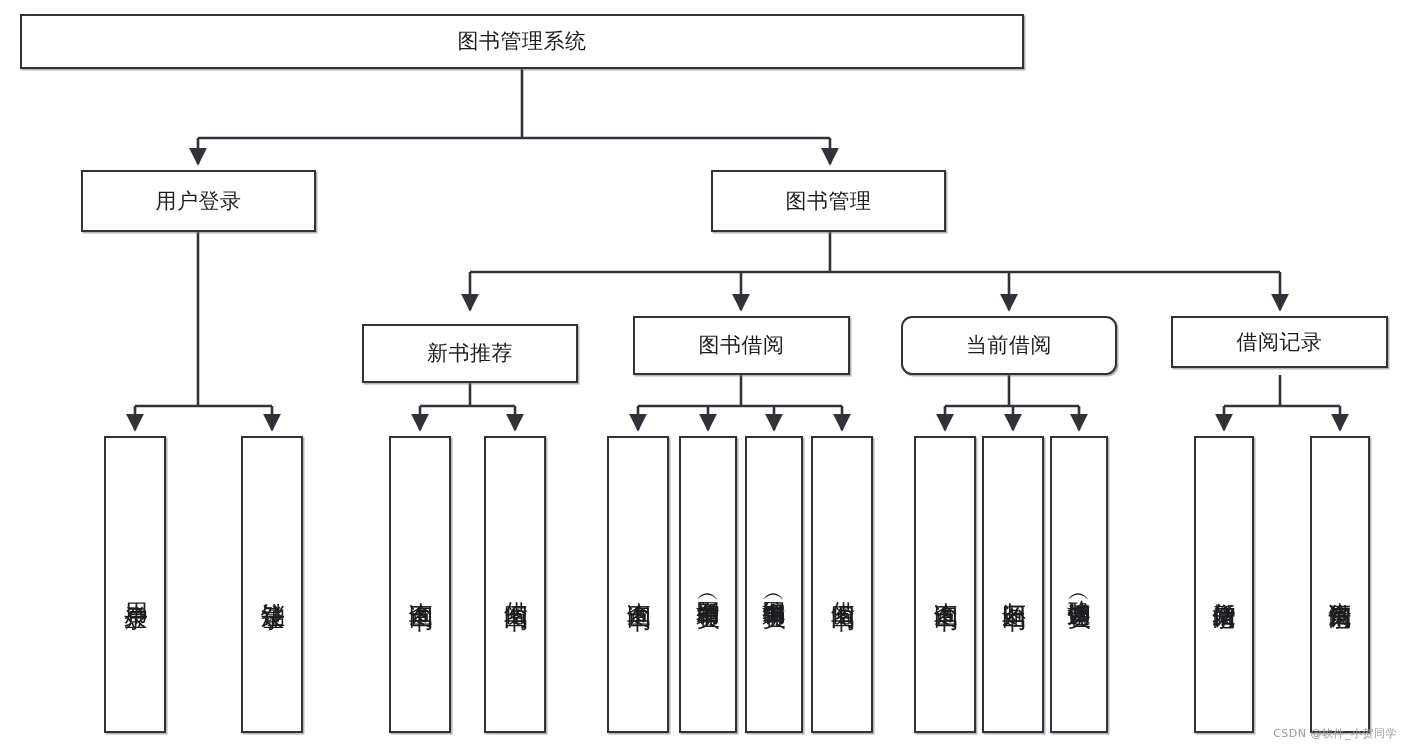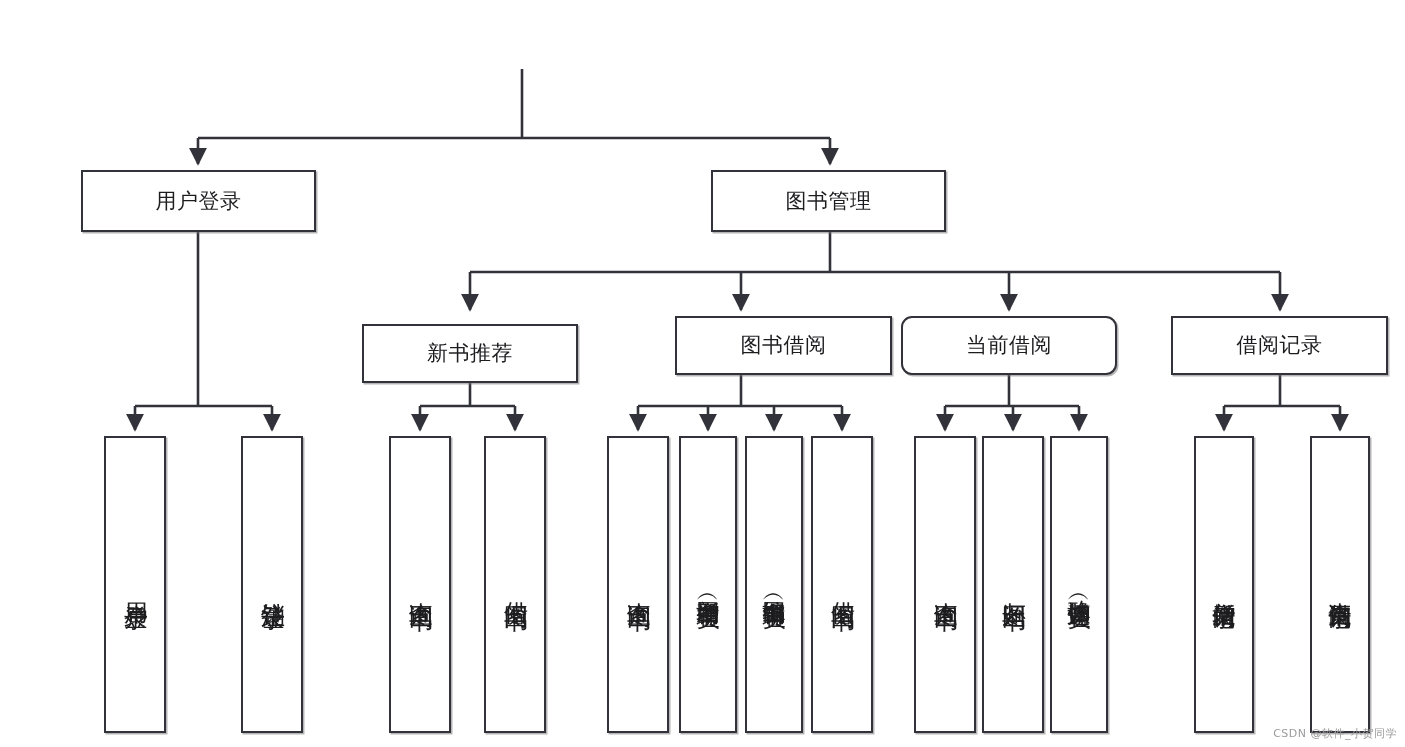--- a/index.html
+++ b/index.html
@@ -124,38 +124,41 @@
       <path d="M 1013 406 L 1013 430" marker-end="url(#arrow)"></path>
       <path d="M 1079 406 L 1079 430" marker-end="url(#arrow)"></path>
 
       <path d="M 1280 375 L 1280 406"></path>
       <path d="M 1224 406 L 1340 406"></path>
       <path d="M 1224 406 L 1224 430" marker-end="url(#arrow)"></path>
       <path d="M 1340 406 L 1340 430" marker-end="url(#arrow)"></path>
     </g>
   </svg>
 
+  <div class="node horiz" style="left:20px; top:14px; width:1004px; height:55px;">
+    <span class="node-label">图书管理系统</span>
+  </div>
 
   <div class="node horiz" style="left:81px; top:170px; width:235px; height:62px;">
     <span class="node-label">用户登录</span>
   </div>
   <div class="node horiz" style="left:711px; top:170px; width:235px; height:62px;">
     <span class="node-label">图书管理</span>
   </div>
 
   <div class="node horiz" style="left:362px; top:324px; width:216px; height:59px;">
     <span class="node-label">新书推荐</span>
   </div>
-  <div class="node horiz" style="left:633px; top:316px; width:217px; height:59px;margin-left:42px;">
+  <div class="node horiz" style="left:633px; top:316px; width:217px; height:59px;">
     <span class="node-label">图书借阅</span>
   </div>
   <div class="node horiz" style="left:901px; top:316px; width:216px; height:59px;border-radius:11px;">
     <span class="node-label">当前借阅</span>
   </div>
-  <div class="node horiz" style="left:1171px; top:316px; width:217px; height:59px;">
+  <div class="node horiz" style="left:1171px; top:316px; width:217px; height:52px;">
     <span class="node-label">借阅记录</span>
   </div>
 
   <div class="node vert" style="left:104px; top:436px; width:62px; height:297px;">
     <span class="node-label">用户登录</span>
   </div>
   <div class="node vert" style="left:241px; top:436px; width:62px; height:297px;">
     <span class="node-label">注销登录</span>
   </div>
 

